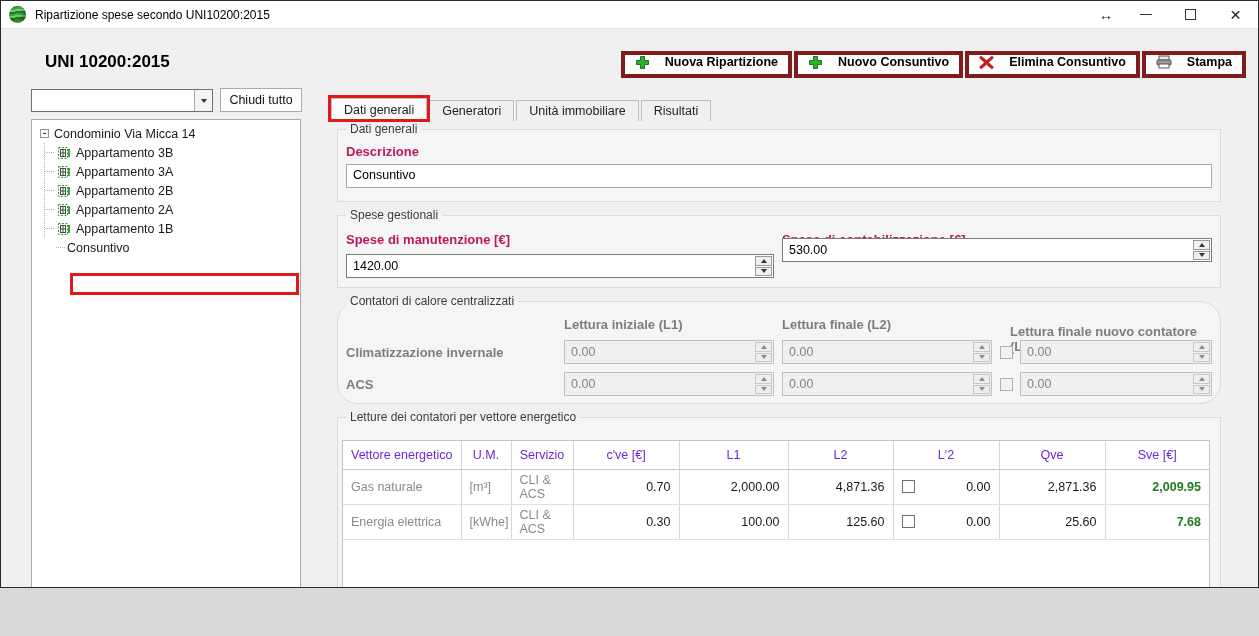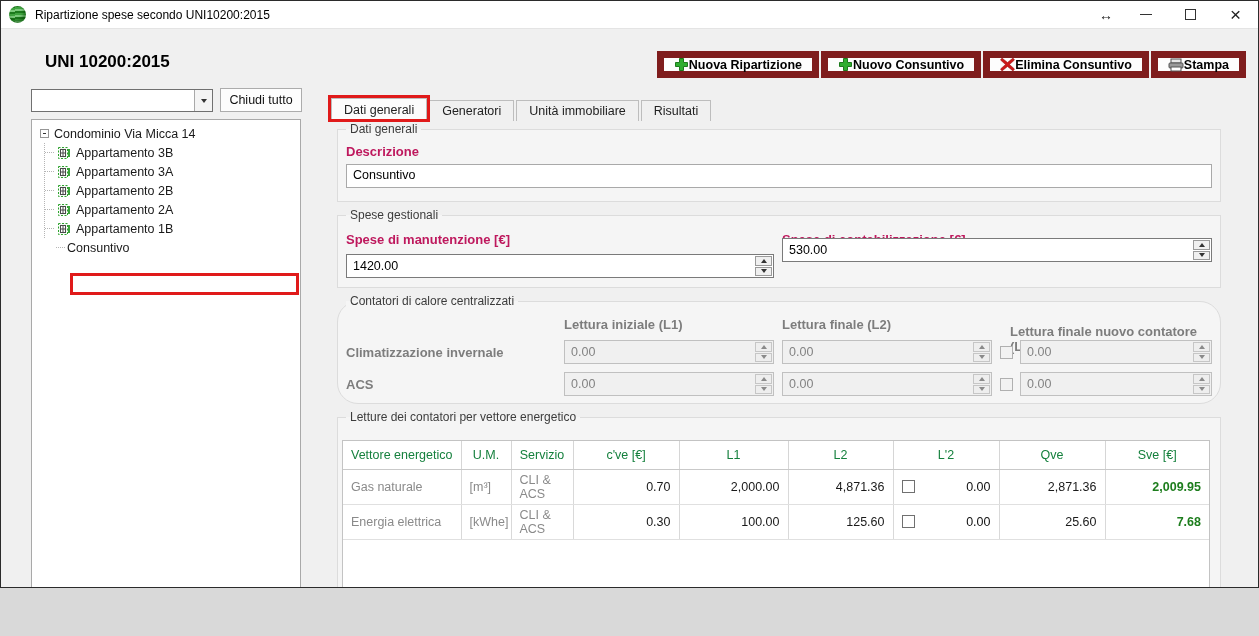--- a/index.html
+++ b/index.html
@@ -17,21 +17,21 @@
   .win-controls { margin-left:auto; display:flex; align-items:center; height:100%; }
   .win-btn { width:45px; height:28px; display:flex; align-items:center; justify-content:center; color:#222; font-size:13px; cursor:default; }
   .win-btn.resize { width:34px; font-size:14px; }
   .win-btn.close { font-size:19px; }
   .glyph-min { display:block; width:12px; height:1px; background:#333; }
   .glyph-max { display:block; width:11px; height:11px; border:1px solid #333; background:#fff; }
 
   
   .page-title { position:absolute; left:44px; top:51px; font-size:17px; font-weight:bold; color:#000; }
   .toolbar { position:absolute; right:12px; top:50px; display:flex; gap:2px; }
-  .tb-btn { height:27px; background:#fdfdfd; border:7px solid #7f1d1d; display:flex; align-items:center; gap:0;
+  .tb-btn { height:27px; background:#fdfdfd; border:4px solid #7f1d1d; display:flex; gap:15px;
     padding:0 10px; font-weight:bold; font-size:12.5px; color:#000; cursor:default; }
 
   
   .combo { position:absolute; left:30px; top:88px; width:182px; height:23px; background:#fff; border:1px solid #707070; display:flex; }
   .combo-value { flex:1; padding:3px 6px; }
   .combo-btn { width:18px; border-left:1px solid #a9a9a9; background:#f4f4f4; display:flex; align-items:center; justify-content:center; }
   .btn-chiudi { position:absolute; left:219px; top:87px; width:82px; height:24px; background:#fdfdfd; border:1px solid #acacac;
     font-size:12.5px; text-align:center; line-height:22px; cursor:default; }
 
   .tree { position:absolute; left:30px; top:118px; width:270px; height:520px; background:#fff; border:1px solid #a9a9a9;
@@ -72,21 +72,21 @@
   .spin.disabled .spin-btn { border-color:#c6c6c6; background:#eeeeee; }
   .spin.disabled .arr-up { border-bottom-color:#8a8a8a; }
   .spin.disabled .arr-down { border-top-color:#8a8a8a; }
 
   .checkbox { width:13px; height:13px; background:#fff; border:1px solid #707070; }
   .checkbox.disabled { background:#f2f2f2; border-color:#b0b0b0; }
 
   
   .table-wrap { position:absolute; left:4px; top:22px; width:868px; height:190px; background:#fff; border:1px solid #c3c3c3; }
   table.lett { border-collapse:collapse; table-layout:fixed; width:866px; font-size:12.5px; }
-  table.lett th { font-weight:normal; color:#15803d; height:28px; border-right:1px solid #d6d6d6; border-bottom:1px solid #c9c9c9; text-align:center; }
+  table.lett th { font-weight:normal; color:#6d28d9; height:28px; border-right:1px solid #d6d6d6; border-bottom:1px solid #c9c9c9; text-align:center; }
   table.lett td { height:30px; border-right:1px solid #d9d9d9; border-bottom:1px solid #e0e0e0; padding:3px 8px; }
   table.lett th:last-child, table.lett td:last-child { border-right:none; }
   td.txt { color:#8a8a8a; text-align:left; }
   td.num { color:#1a1a1a; text-align:right; }
   td.sve { color:#1d7d1d; font-weight:bold; text-align:right; }
   td.chkcell { padding:0 8px; }
   .chk-flex { display:flex; align-items:center; justify-content:space-between; }
 </style>
 </head>
 <body>

